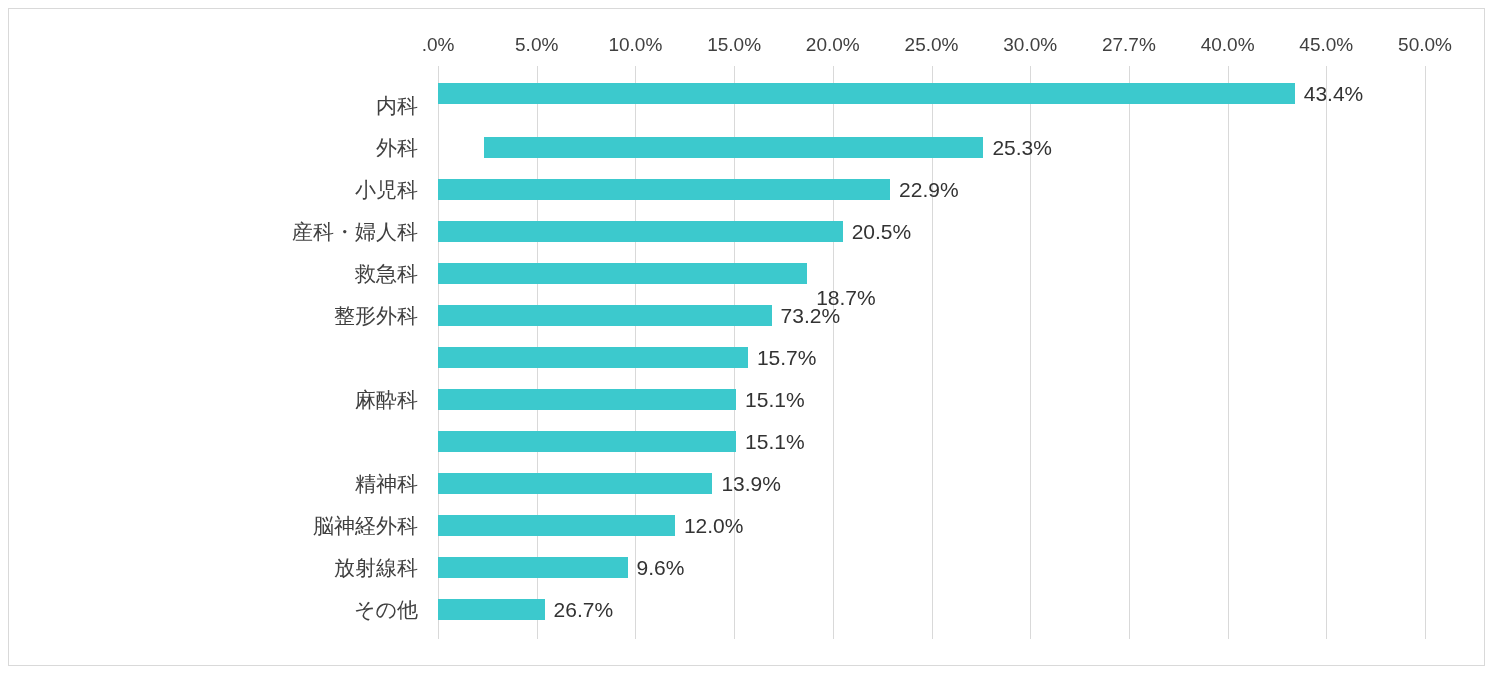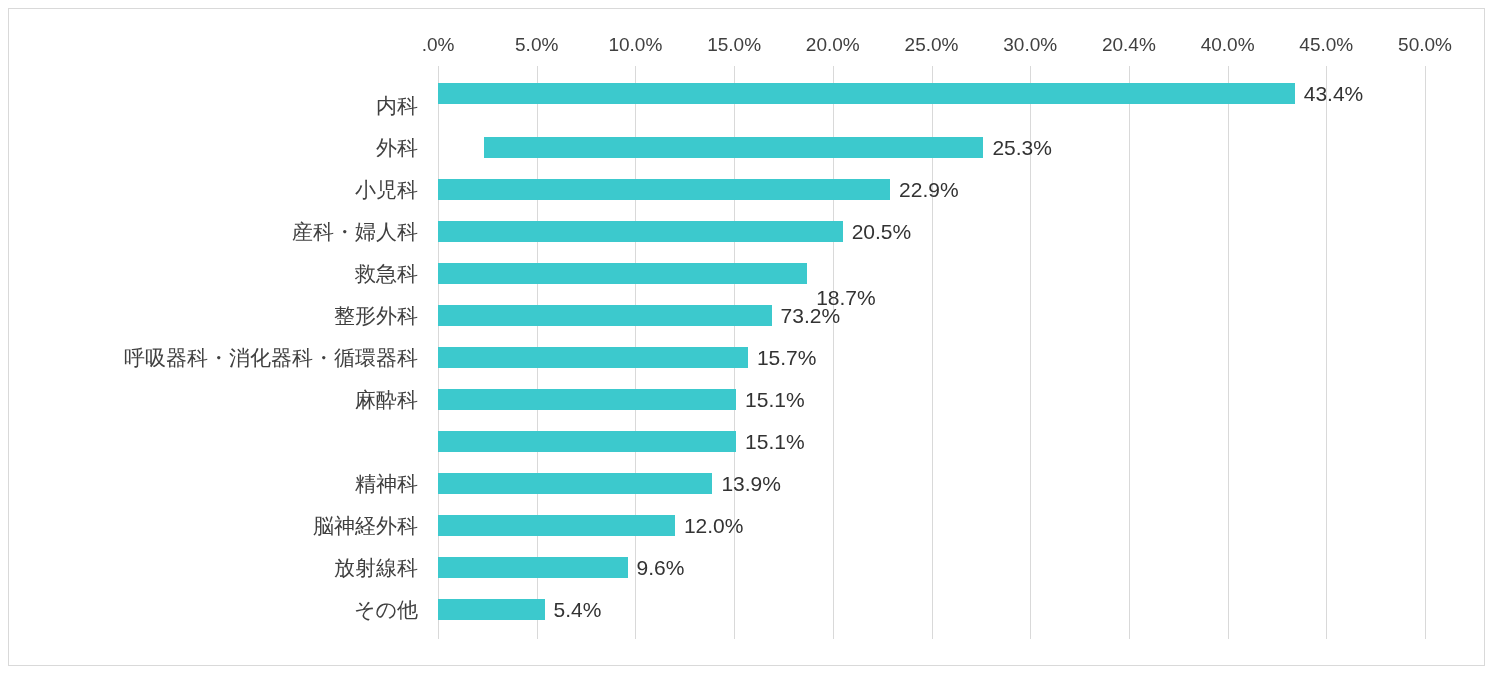--- a/index.html
+++ b/index.html
@@ -114,34 +114,33 @@
 <div id="chart-frame">
 
   <div id="x-axis-labels">
       <div class="x-tick-label" style="left: 0%;">.0%</div>
       <div class="x-tick-label" style="left: 10%;">5.0%</div>
       <div class="x-tick-label" style="left: 20%;">10.0%</div>
       <div class="x-tick-label" style="left: 30%;">15.0%</div>
       <div class="x-tick-label" style="left: 40%;">20.0%</div>
       <div class="x-tick-label" style="left: 50%;">25.0%</div>
       <div class="x-tick-label" style="left: 60%;">30.0%</div>
-      <div class="x-tick-label" style="left: 70%;">20.4%</div>
+      <div class="x-tick-label" style="left: 70%;">27.7%</div>
       <div class="x-tick-label" style="left: 80%;">40.0%</div>
       <div class="x-tick-label" style="left: 90%;">45.0%</div>
       <div class="x-tick-label" style="left: 100%;">50.0%</div>
     </div>
 
   <div id="y-axis-labels">
       <div class="y-cat-label" style="top: 19px;">内科</div>
       <div class="y-cat-label" style="top: 61px;">外科</div>
       <div class="y-cat-label" style="top: 103px;">小児科</div>
       <div class="y-cat-label" style="top: 145px;">産科・婦人科</div>
       <div class="y-cat-label" style="top: 187px;">救急科</div>
       <div class="y-cat-label" style="top: 229px;">整形外科</div>
-      <div class="y-cat-label" style="top: 271px;">呼吸器科・消化器科・循環器科</div>
       <div class="y-cat-label" style="top: 313px;">麻酔科</div>
       <div class="y-cat-label" style="top: 397px;">精神科</div>
       <div class="y-cat-label" style="top: 439px;">脳神経外科</div>
       <div class="y-cat-label" style="top: 481px;">放射線科</div>
       <div class="y-cat-label" style="top: 523px;">その他</div>
     </div>
 
   <div id="plot-area">
       <div class="gridline axis-zero" style="left: 0%; height: 573px; bottom: auto;"></div>
       <div class="gridline" style="left: 10%; height: 573px; bottom: auto;"></div>
@@ -197,17 +196,17 @@
       <div class="row" style="top: 439px;">
         <div class="bar" style="width: 24%; background: rgb(60, 201, 205);"></div>
         <div class="value-label" style="left: 24%;">12.0%</div>
       </div>
       <div class="row" style="top: 481px;">
         <div class="bar" style="width: 19.2%; background: rgb(60, 201, 205);"></div>
         <div class="value-label" style="left: 19.2%;">9.6%</div>
       </div>
       <div class="row" style="top: 523px;">
         <div class="bar" style="width: 10.8%; background: rgb(60, 201, 205);"></div>
-        <div class="value-label" style="left: 10.8%;">5.4%</div>
+        <div class="value-label" style="left: 10.8%;">26.7%</div>
       </div>
     </div>
 
 </div>
 
 </body></html>

